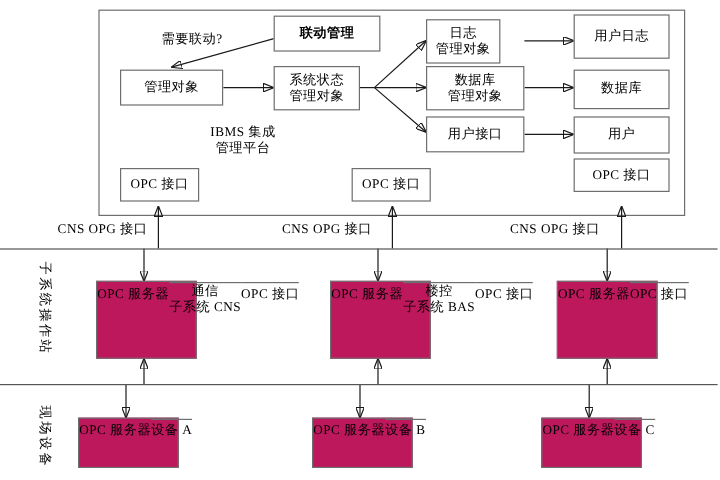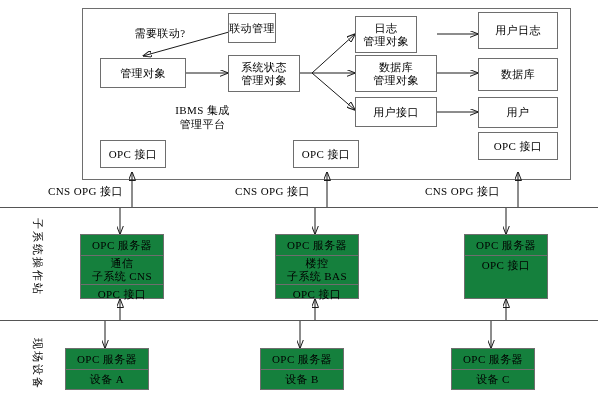--- a/index.html
+++ b/index.html
@@ -19,23 +19,23 @@
     color:#000;
     letter-spacing:0.4px;
     white-space:nowrap;
   }
   .box .ln{display:block;}
 
   
   .stack{
     position:absolute;
     border:1px solid #6e6e6e;
-    background:#15803d;
-    box-sizing:border-box;
-    display:flex;flex-direction:column;
+    background:#be185d;
+    box-sizing:border-box;
+    display:flex;flex-direction:row;
   }
   .stack .cell{
     flex:0 0 auto;
     display:flex;flex-direction:column;
     align-items:center;justify-content:center;
     text-align:center;
     font-size:11px;line-height:13px;color:#000;
     letter-spacing:0.4px;white-space:nowrap;
     box-sizing:border-box;
   }
@@ -119,21 +119,21 @@
 
     <line x1="120" y1="320" x2="120" y2="299" marker-end="url(#ah)"></line>
     <line x1="315" y1="320" x2="315" y2="299" marker-end="url(#ah)"></line>
     <line x1="506" y1="320" x2="506" y2="299" marker-end="url(#ah)"></line>
 
     <line x1="105" y1="320" x2="105" y2="348" marker-end="url(#ah)"></line>
     <line x1="300" y1="320" x2="300" y2="348" marker-end="url(#ah)"></line>
     <line x1="491" y1="320" x2="491" y2="348" marker-end="url(#ah)"></line>
   </svg>
 
-  <div class="box" style="left:228px;top:13px;width:48px;height:30px;">
+  <div class="box" style="left:228px;top:13px;width:89px;height:30px;font-weight:bold;">
     <span class="ln">联动管理</span>
   </div>
 
   <div class="txt" style="left:110px;top:27px;width:100px;">需要联动?</div>
 
   <div class="box" style="left:100px;top:58px;width:86px;height:30px;">
     <span class="ln">管理对象</span>
   </div>
 
   <div class="box" style="left:228px;top:55px;width:72px;height:37px;">

